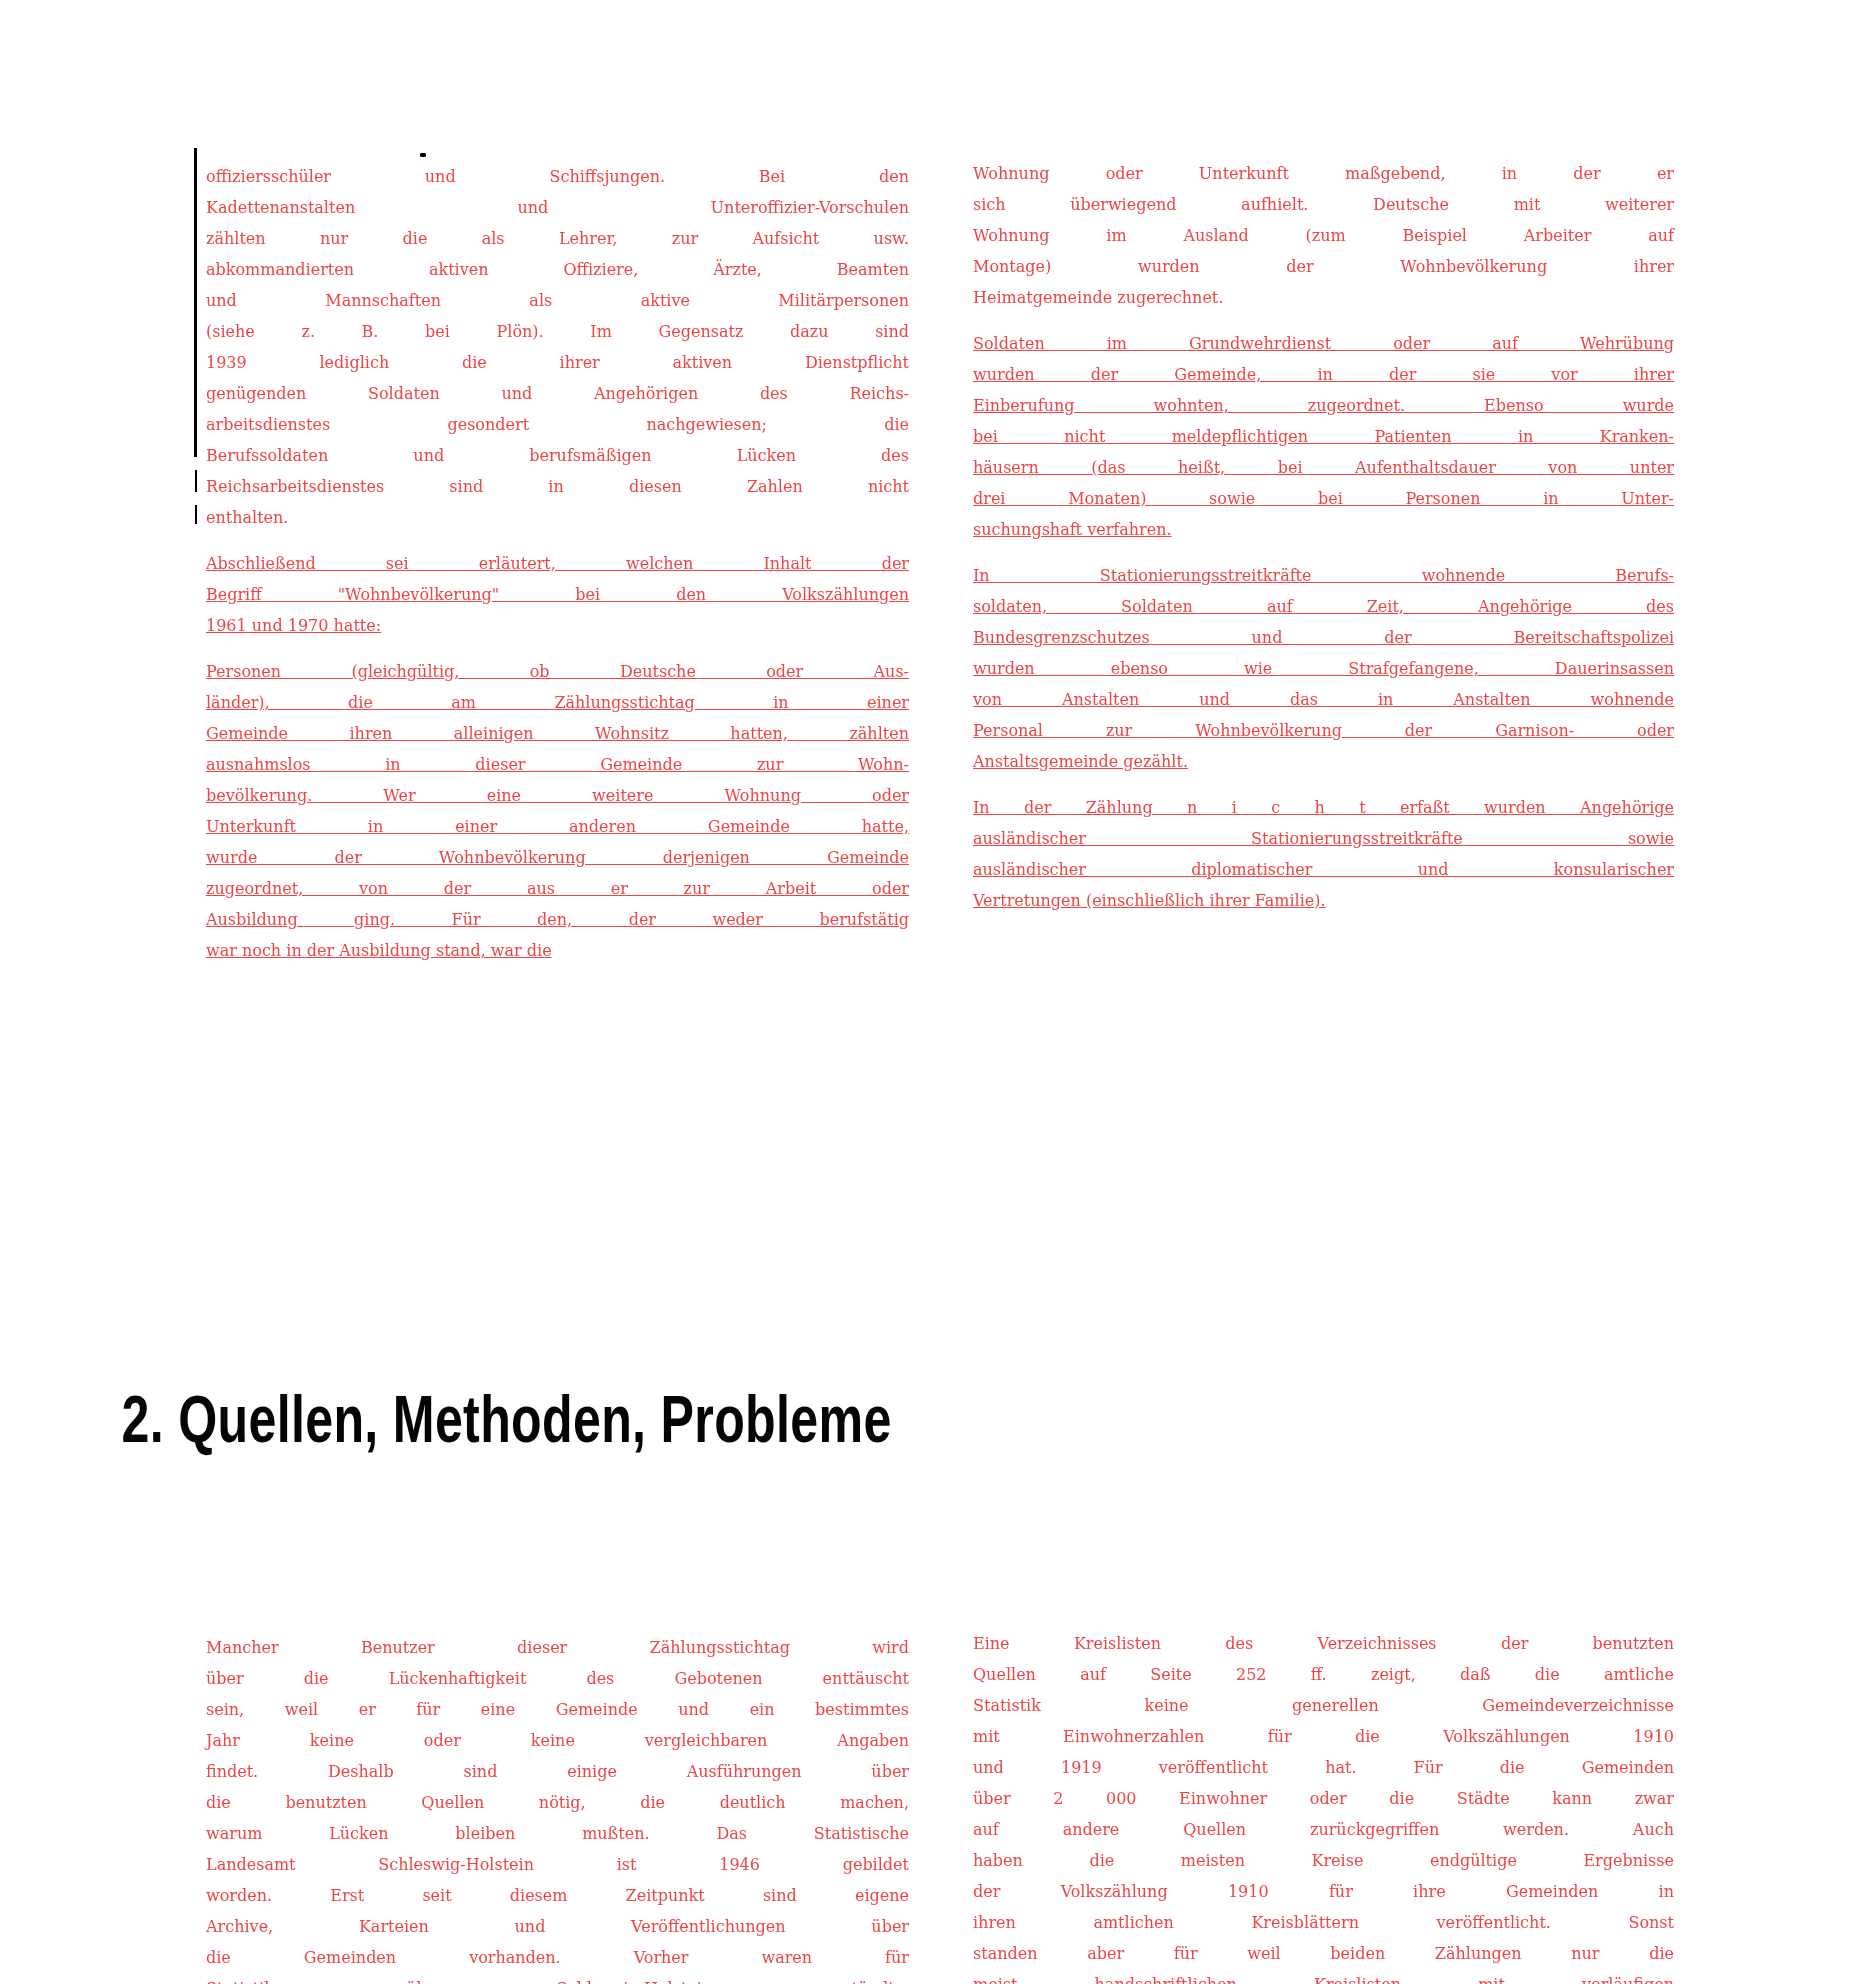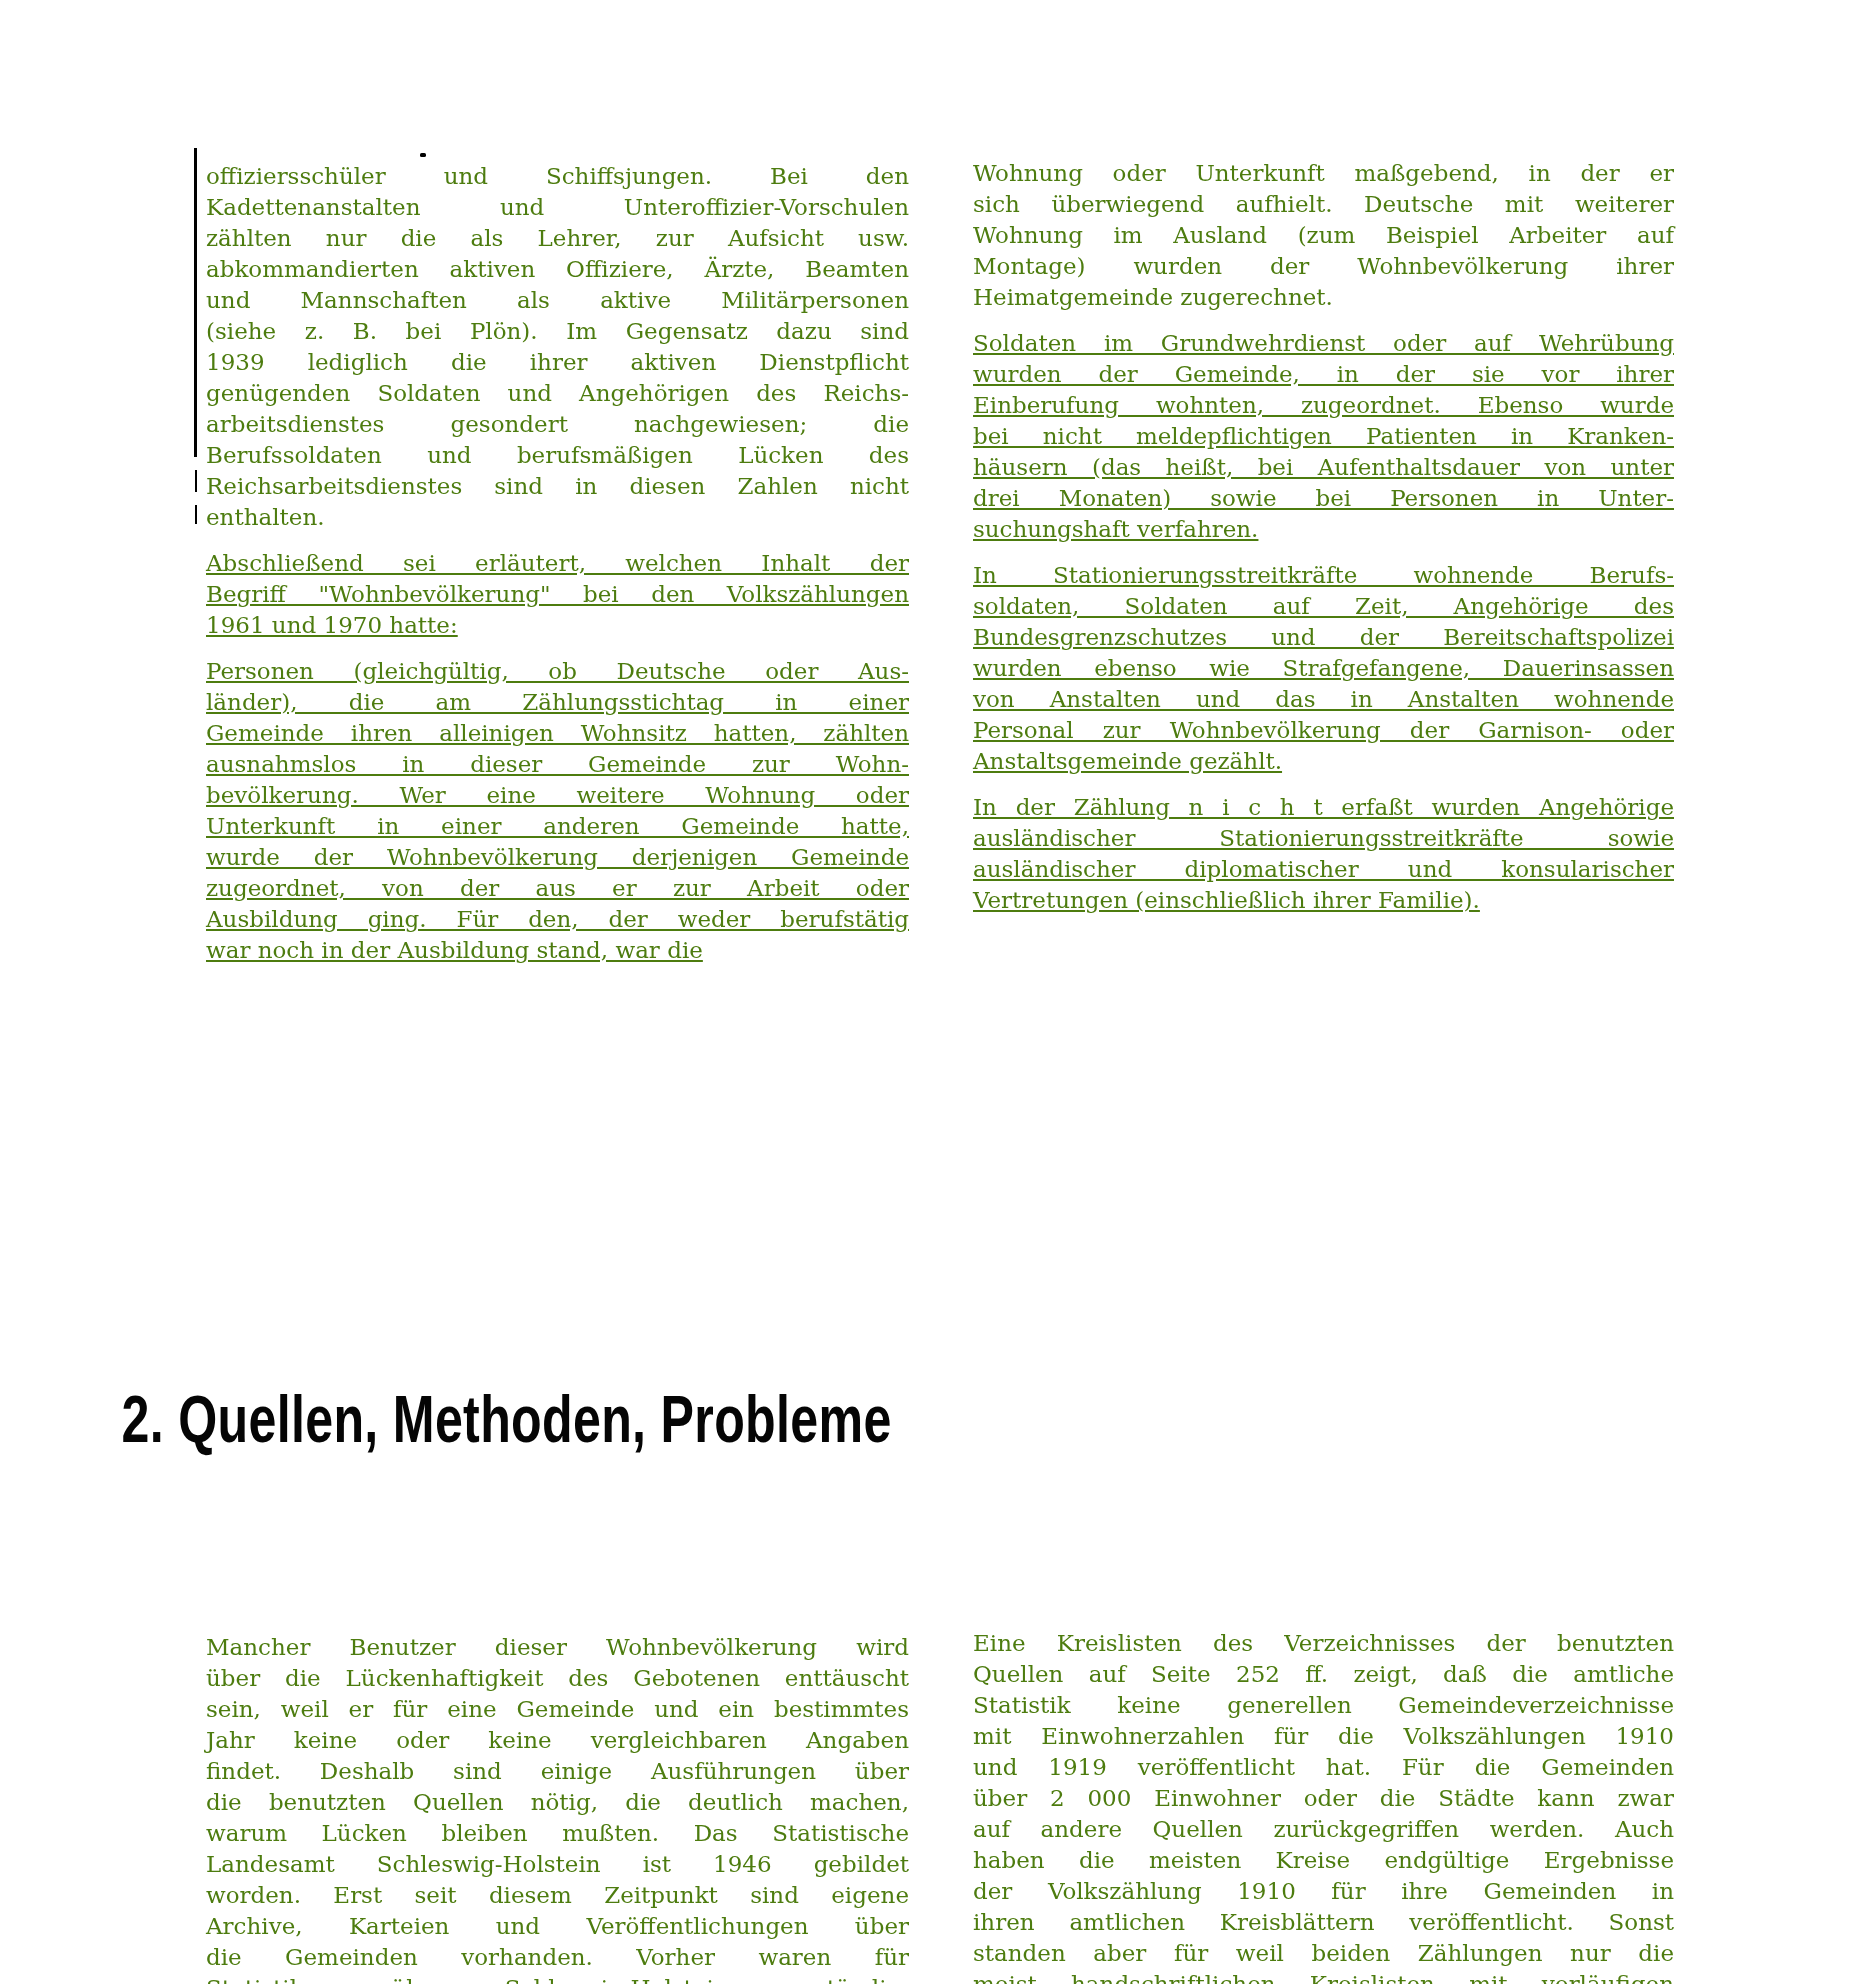--- a/index.html
+++ b/index.html
@@ -11,23 +11,23 @@
     height: 2437px;
     margin: 0 auto;
     background: #ffffff;
     color: #0a0a0a;
     font-family: "DejaVu Serif", "Liberation Serif", serif;
     overflow: hidden;
   }
 
   .column {
     position: absolute;
-    font-size: 23px;
+    font-size: 16px;
     line-height: 31px;
-    color: #4d7c0f;
+    color: #ef4444;
   }
   #col-top-left     { left: 206px;  top: 161px;  width: 703px; }
   #col-top-right    { left: 973px; top: 158px;  width: 701px; }
   #col-bottom-left  { left: 206px;  top: 1632px; width: 703px; }
   #col-bottom-right { left: 973px; top: 1628px; width: 701px; }
 
   .para + .para { margin-top: 15px; text-decoration: underline; }
 
   .tline {
     text-align: justify;
@@ -137,21 +137,21 @@
         <div class="tline tline-last">Vertretungen (einschließlich ihrer Familie).</div>
       </div>
     </div>
 
   <div id="heading-band">
     <span id="section-heading">2. Quellen, Methoden, Probleme</span>
   </div>
 
   <div class="column" id="col-bottom-left">
       <div class="para">
-        <div class="tline">Mancher Benutzer dieser Wohnbevölkerung wird</div>
+        <div class="tline">Mancher Benutzer dieser Zählungsstichtag wird</div>
         <div class="tline">über die Lückenhaftigkeit des Gebotenen enttäuscht</div>
         <div class="tline">sein, weil er für eine Gemeinde und ein bestimmtes</div>
         <div class="tline">Jahr keine oder keine vergleichbaren Angaben</div>
         <div class="tline">findet. Deshalb sind einige Ausführungen über</div>
         <div class="tline">die benutzten Quellen nötig, die deutlich machen,</div>
         <div class="tline">warum Lücken bleiben mußten. Das Statistische</div>
         <div class="tline">Landesamt Schleswig-Holstein ist 1946 gebildet</div>
         <div class="tline">worden. Erst seit diesem Zeitpunkt sind eigene</div>
         <div class="tline">Archive, Karteien und Veröffentlichungen über</div>
         <div class="tline">die Gemeinden vorhanden. Vorher waren für</div>

